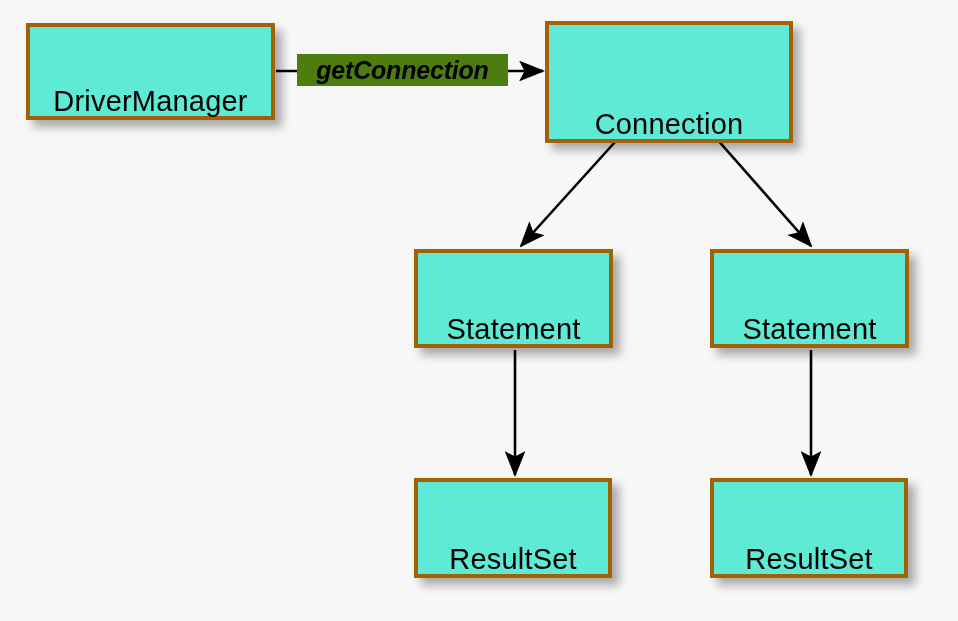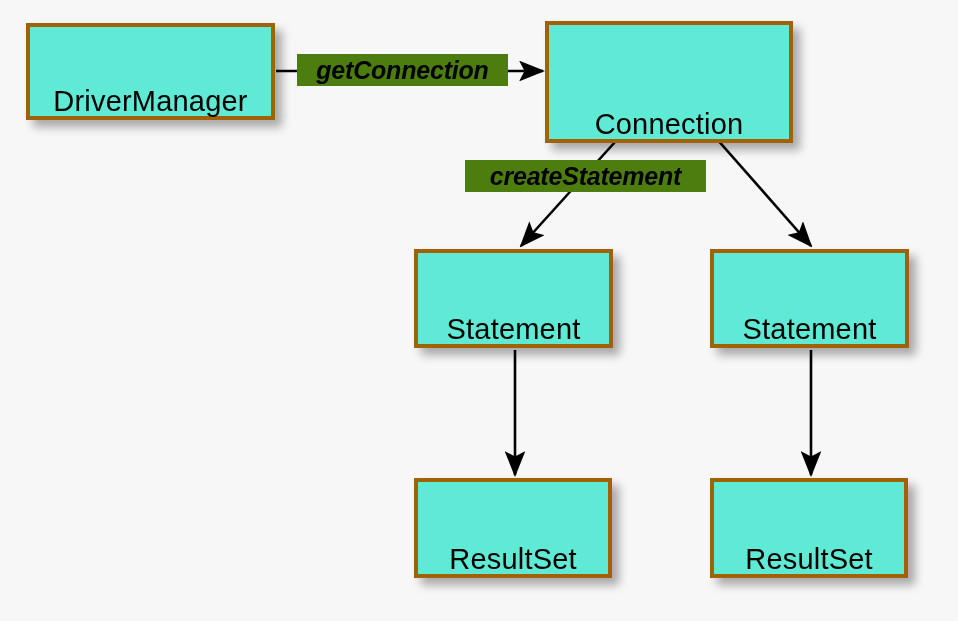--- a/index.html
+++ b/index.html
@@ -106,16 +106,15 @@
   <div class="node-box" id="node-resultset-left" style="left:414px; top:478px; width:198px; height:100px;">
     <span class="node-label">ResultSet</span>
   </div>
 
   <div class="node-box" id="node-resultset-right" style="left:710px; top:478px; width:198px; height:100px;">
     <span class="node-label">ResultSet</span>
   </div>
 
   <div class="edge-label" style="left:297px; top:54px; width:211px;">getConnection</div>
 
-  <div class="edge-label" style="left:465px; top:160px; width:241px;">createStatement</div>
 
 
 </div>
 
 </body></html>

